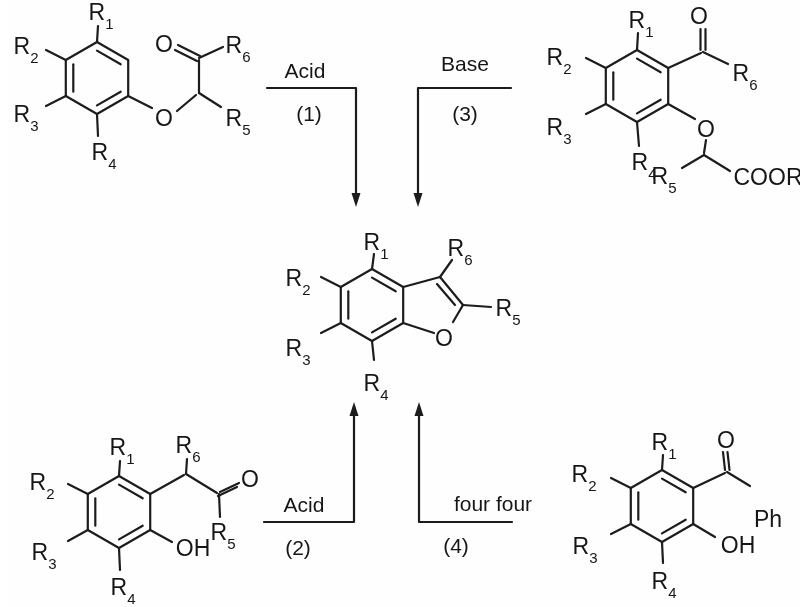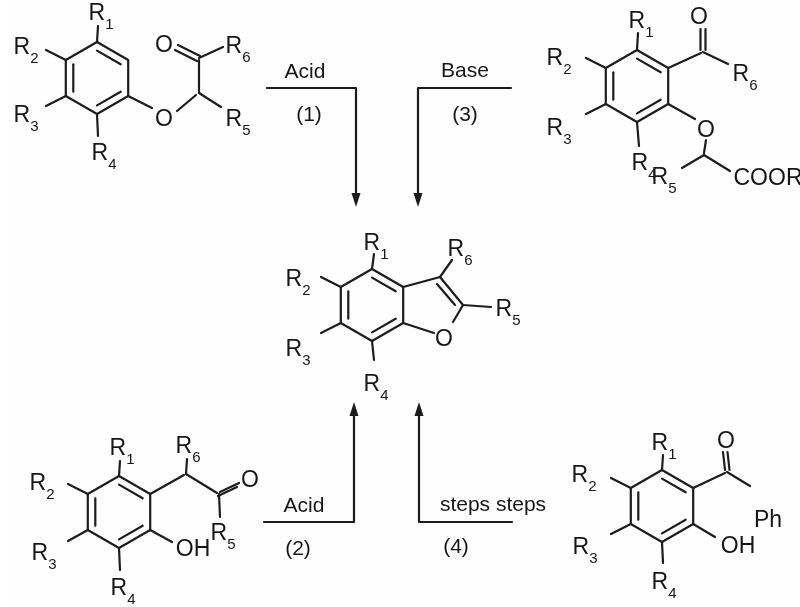--- a/index.html
+++ b/index.html
@@ -174,20 +174,20 @@
   <div class="lbl" style="left:655px;top:442px"><span>R</span><sub>1</sub></div>
   <div class="lbl" style="left:575px;top:474px"><span>R</span><sub>2</sub></div>
   <div class="lbl" style="left:576px;top:546px"><span>R</span><sub>3</sub></div>
   <div class="lbl" style="left:655px;top:581px"><span>R</span><sub>4</sub></div>
   <div class="lbl" style="left:717px;top:440px">O</div>
   <div class="lbl" style="left:759px;top:519px">Ph</div>
   <div class="lbl" style="left:729px;top:545px">OH</div>
 
   <div class="lbl reagent" style="left:296px;top:70px">Acid</div>
   <div class="lbl num" style="left:300px;top:113px">(1)</div>
-  <div class="lbl reagent" style="left:456px;top:69px">Base</div>
+  <div class="lbl reagent" style="left:456px;top:63px">Base</div>
   <div class="lbl num" style="left:456px;top:113px">(3)</div>
   <div class="lbl reagent" style="left:295px;top:504px">Acid</div>
   <div class="lbl num" style="left:289px;top:547px">(2)</div>
-  <div class="lbl reagent" style="left:484px;top:503px">steps steps</div>
+  <div class="lbl reagent" style="left:484px;top:503px">four four</div>
   <div class="lbl num" style="left:447px;top:545px">(4)</div>
 
 </div>
 
 </body></html>

